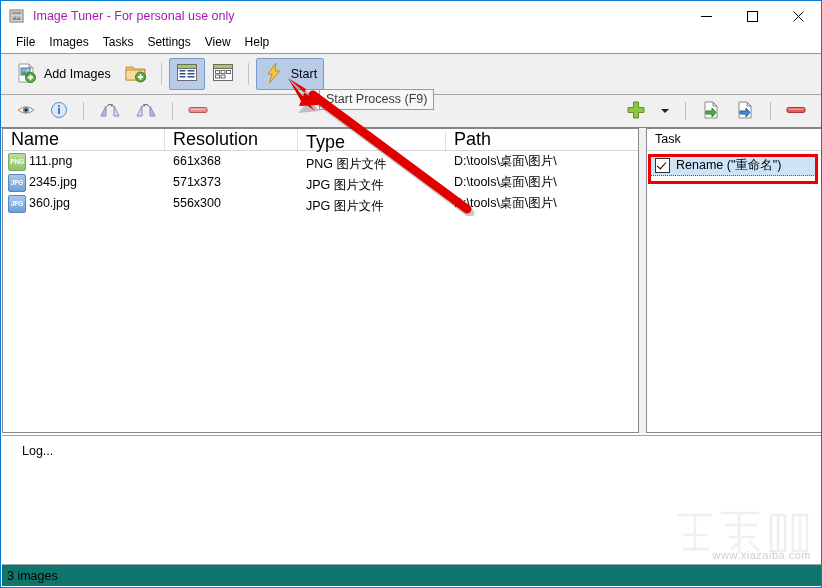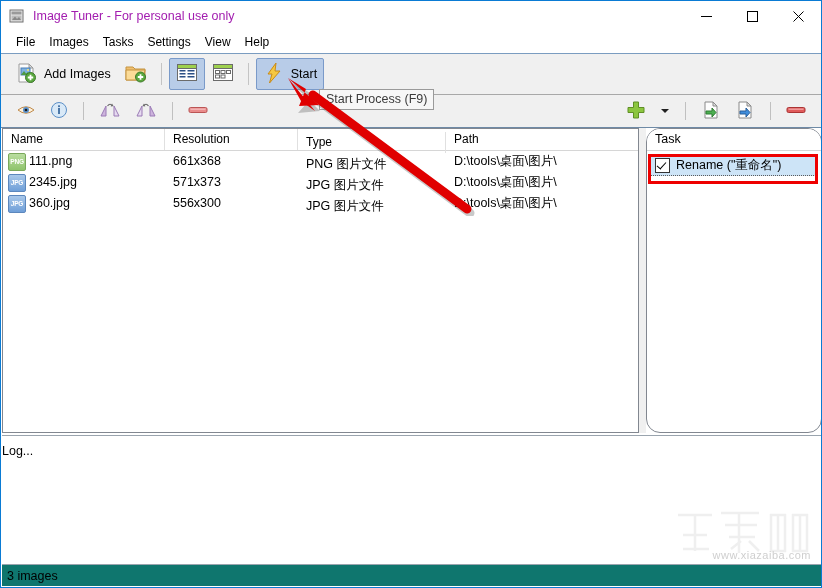--- a/index.html
+++ b/index.html
@@ -132,31 +132,31 @@
   }
   .panel {
     background: #ffffff;
     border: 1px solid #828790;
     box-sizing: border-box;
     overflow: hidden;
     position: relative;
   }
   .file-panel { width: 637px; height: 305px; }
   .splitter { width: 7px; background: #f0f0f0; }
-  .task-panel { width: 176px; height: 305px; border-radius: 14px; }
+  .task-panel { width: 176px; height: 305px; }
 
   .col-header {
     display: flex;
     height: 21px;
     background: #ffffff;
     border-bottom: 1px solid #d6d6d6;
     align-items: center;
   }
   .col-header .col {
-    font-size: 12px;
+    font-size: 18px;
     padding-left: 8px;
     box-sizing: border-box;
     height: 21px;
     line-height: 21px;
     border-right: 1px solid #e0e0e0;
     white-space: nowrap;
     overflow: hidden;
   }
   .c-name { width: 162px; }
   .c-res  { width: 133px; }
@@ -237,21 +237,21 @@
   
   .log-area {
     position: absolute;
     left: 1px;
     top: 434px;
     width: 820px;
     height: 131px;
     background: #ffffff;
     border-top: 1px solid #9aa4ae;
     box-sizing: border-box;
-    padding: 8px 8px 0 0;
+    padding: 8px 8px 0 20px;
   }
   .log-text { font-size: 12.5px; color: #000; }
 
   
   .statusbar {
     position: absolute;
     left: 1px;
     bottom: 1px;
     width: 820px;
     height: 22px;

